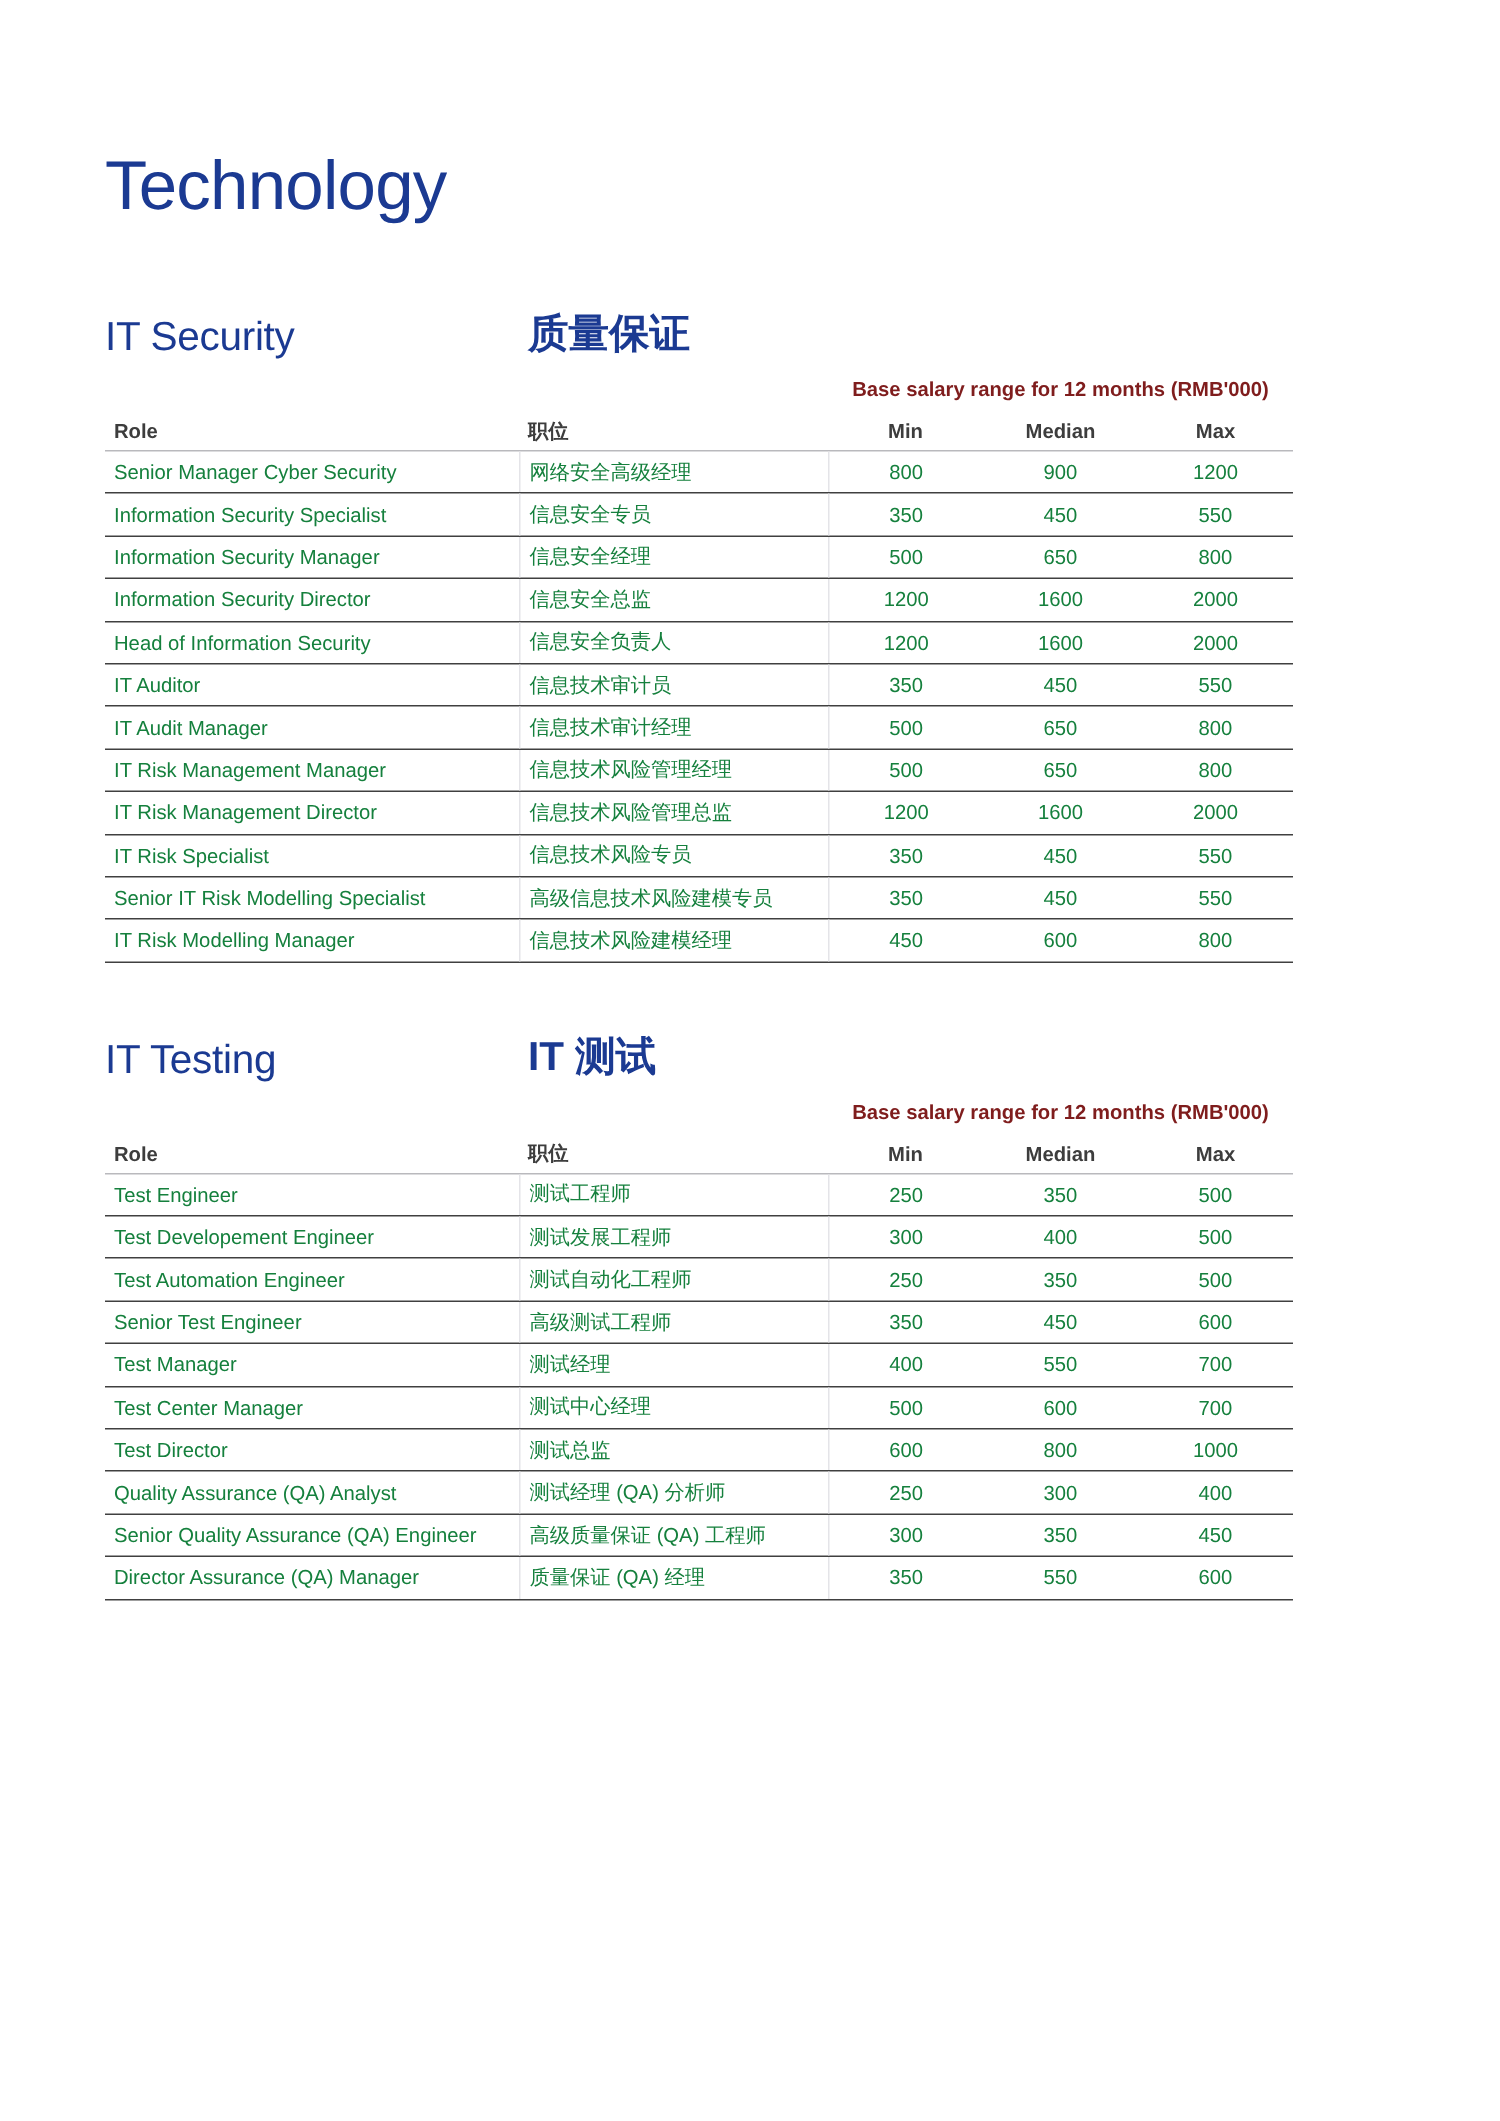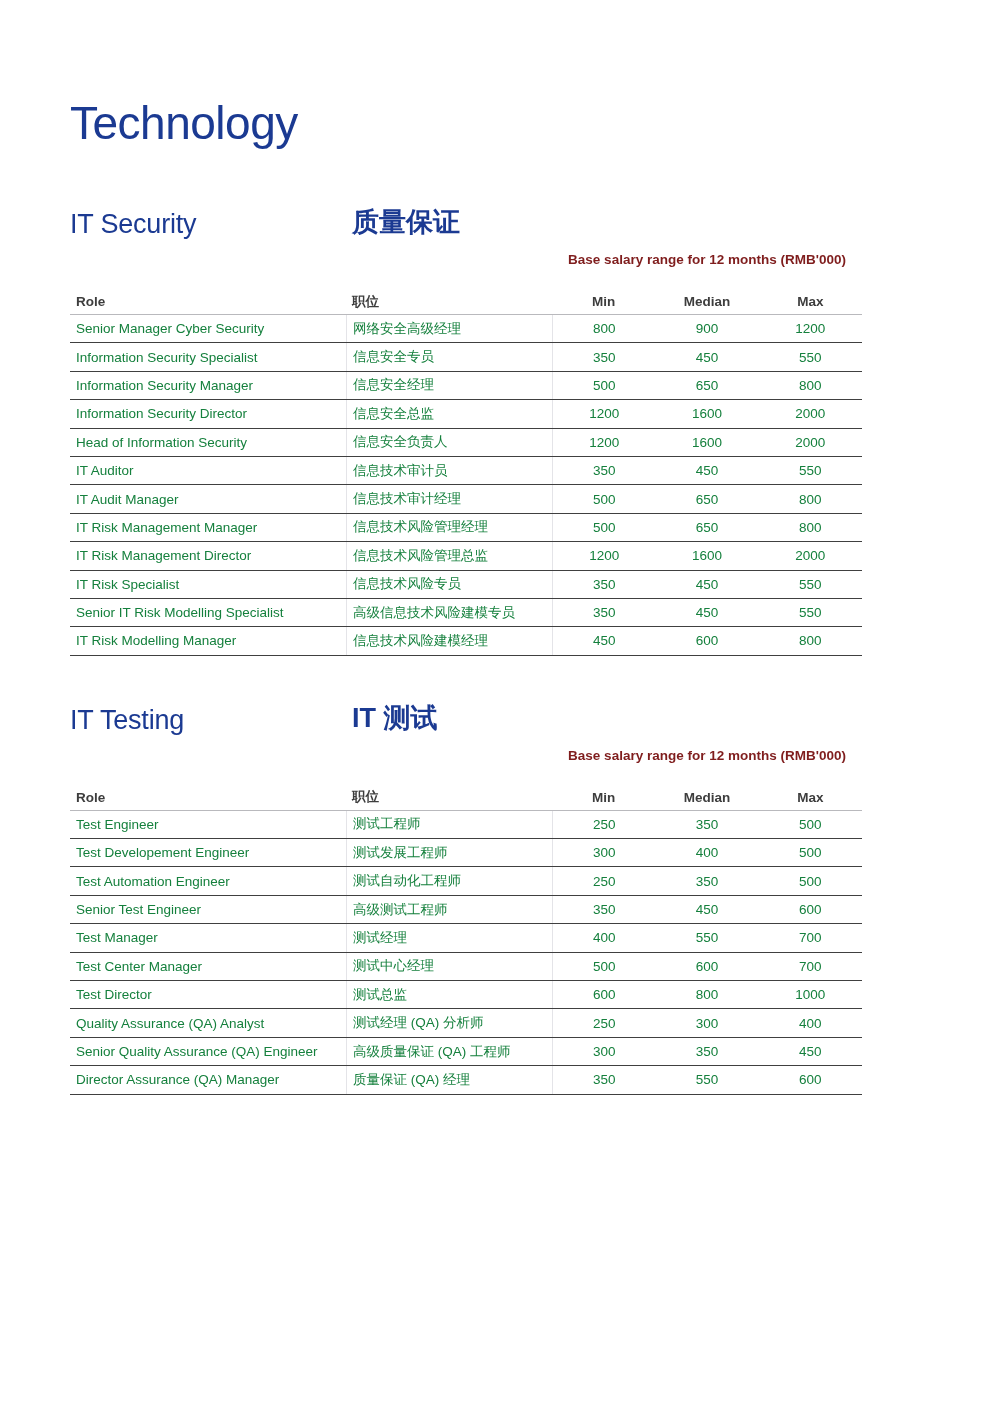--- a/index.html
+++ b/index.html
@@ -31,21 +31,21 @@
     letter-spacing:-0.2px;
   }
   .heading-zh { font-size:27px; font-weight:600; color:#1b3a92; }
 
   .salary-note {
     margin-top:12px; margin-left:482px; width:310px;
     text-align:center; font-size:13.5px; font-weight:700; color:#7f1d1d;
   }
 
   
-  .table { margin-top:22px; width:792px; }
+  .table { margin-top:8px; width:792px; }
   .row { display:flex; align-items:center; }
   .c1 { width:276px; padding-left:6px; }
   .c2 { width:206px; padding-left:6px; }
   .c3, .c4, .c5 { width:103.33px; text-align:center; }
 
   .thead { height:26px; border-bottom:1px solid #b9b9bd; font-weight:700; color:#3d3d3d; font-size:13.5px; }
   .trow { height:28.4px; border-bottom:1px solid #404040; font-size:13.5px; color:#15803d; }
   .trow .c2 { border-left:1px solid #e4e4e8; align-self:stretch; display:flex; align-items:center; }
   .trow .c3 { border-left:1px solid #e4e4e8; align-self:stretch; display:flex; align-items:center; justify-content:center; }
   .trow .c4, .trow .c5 { align-self:stretch; display:flex; align-items:center; justify-content:center; }

